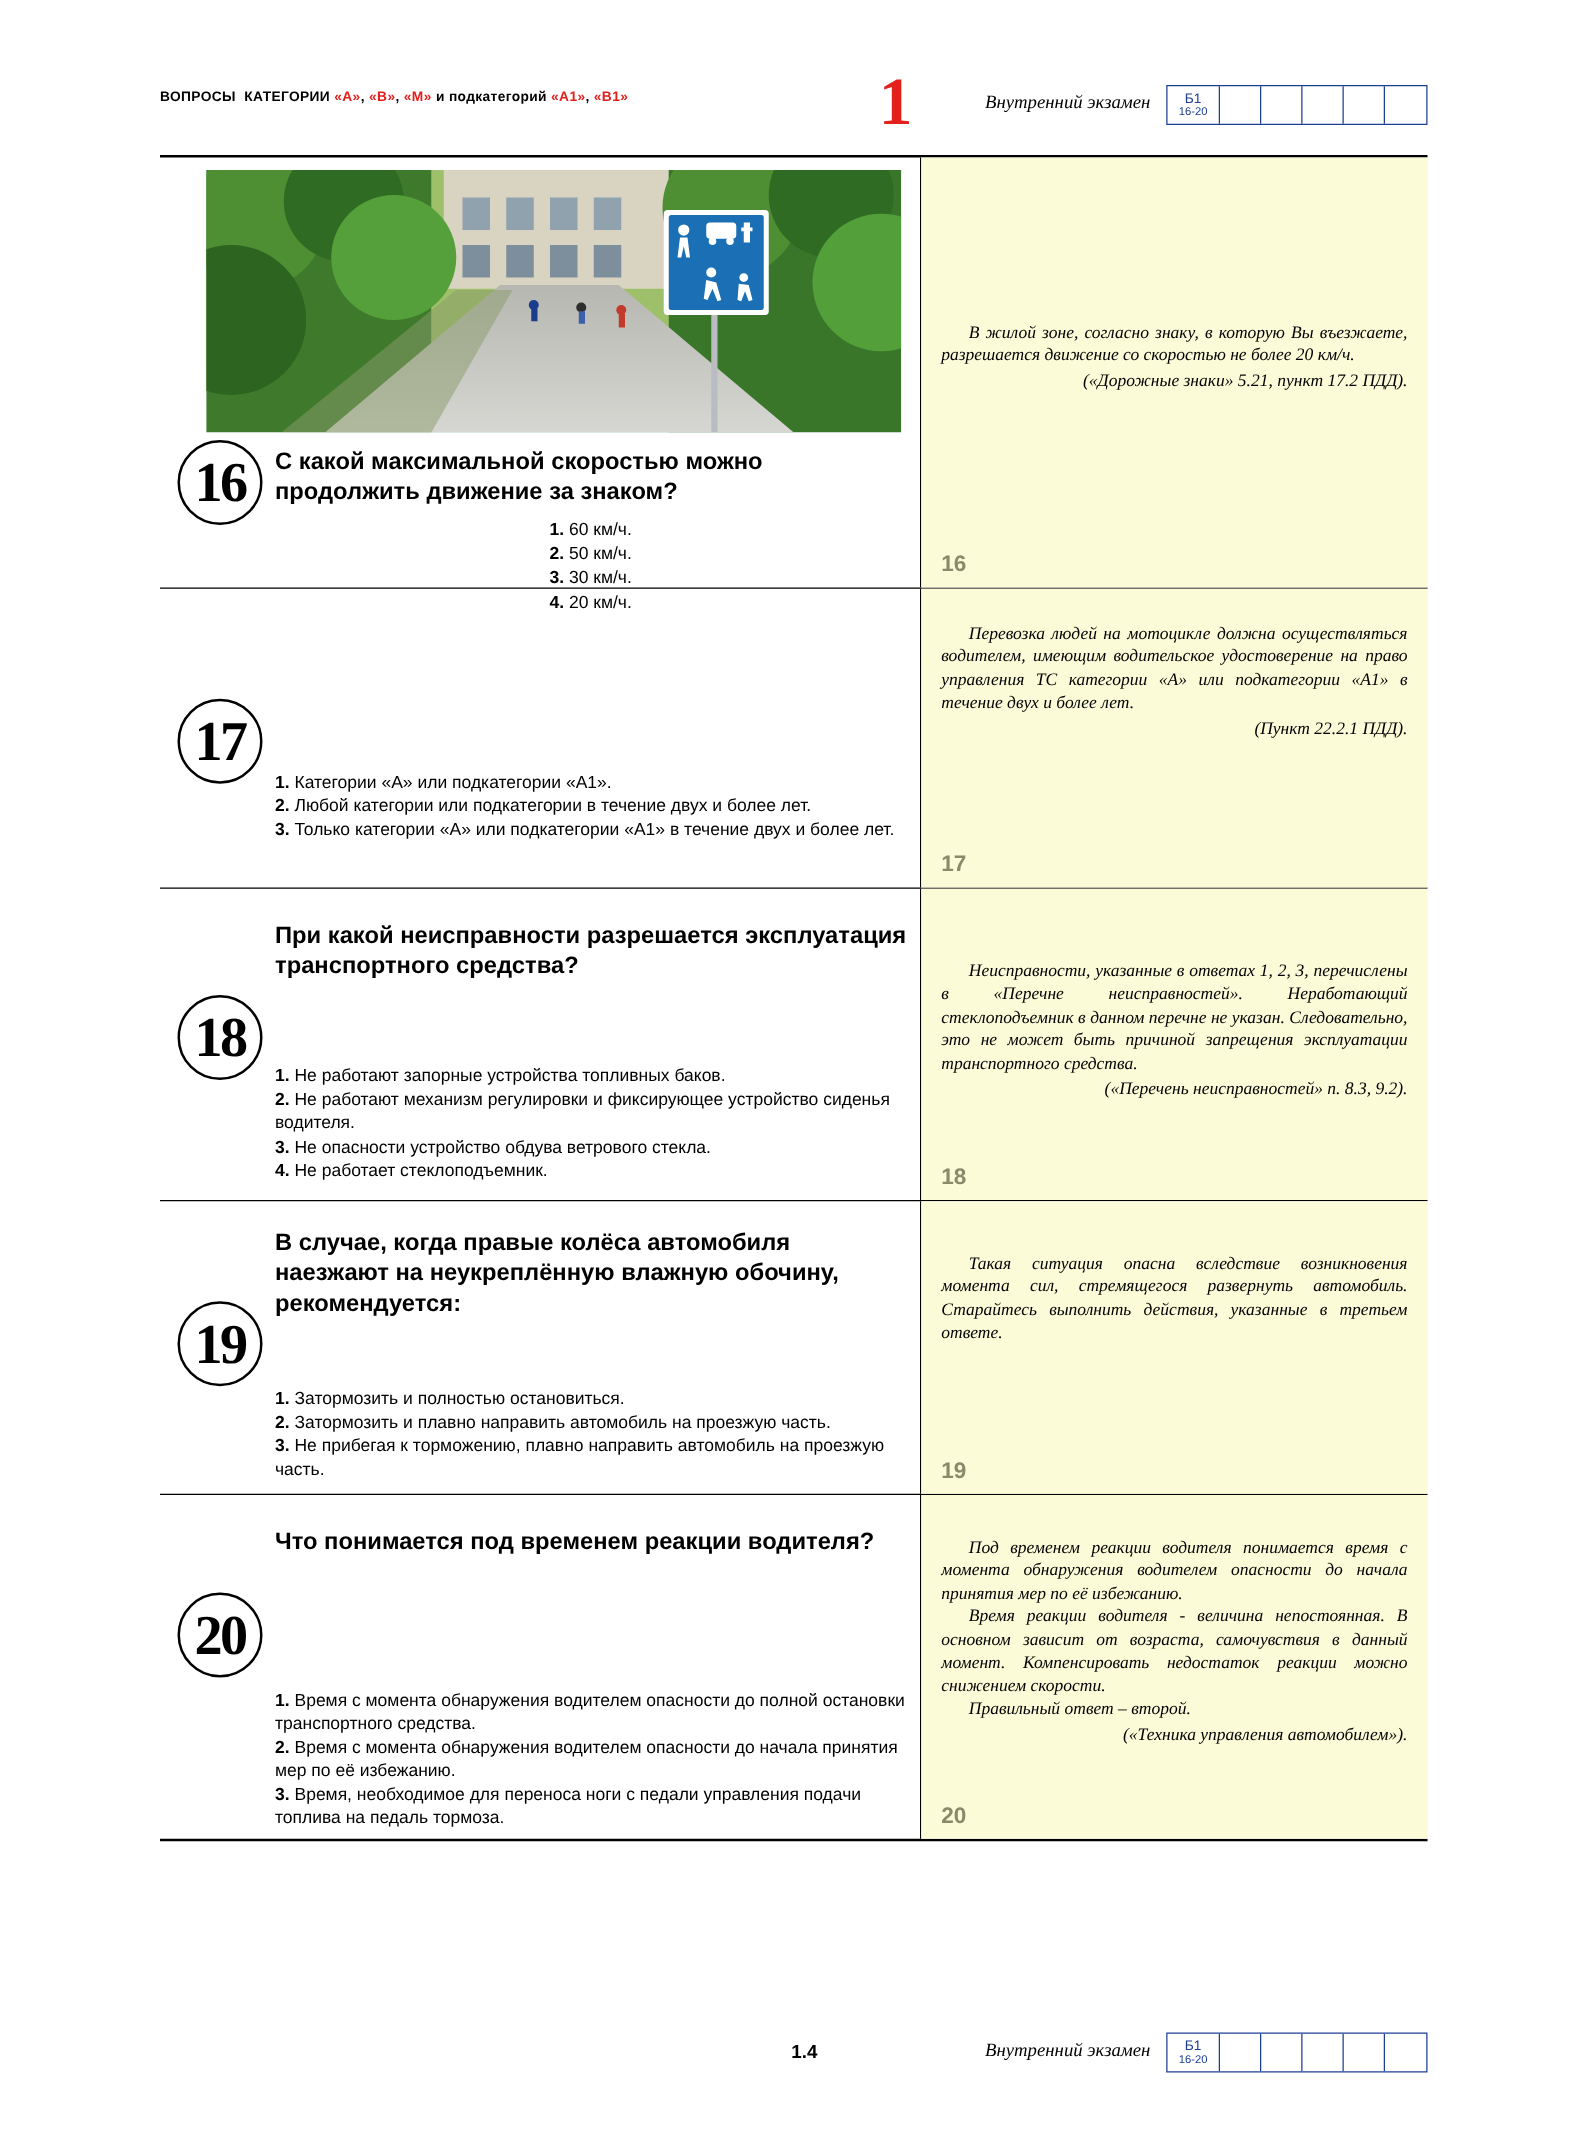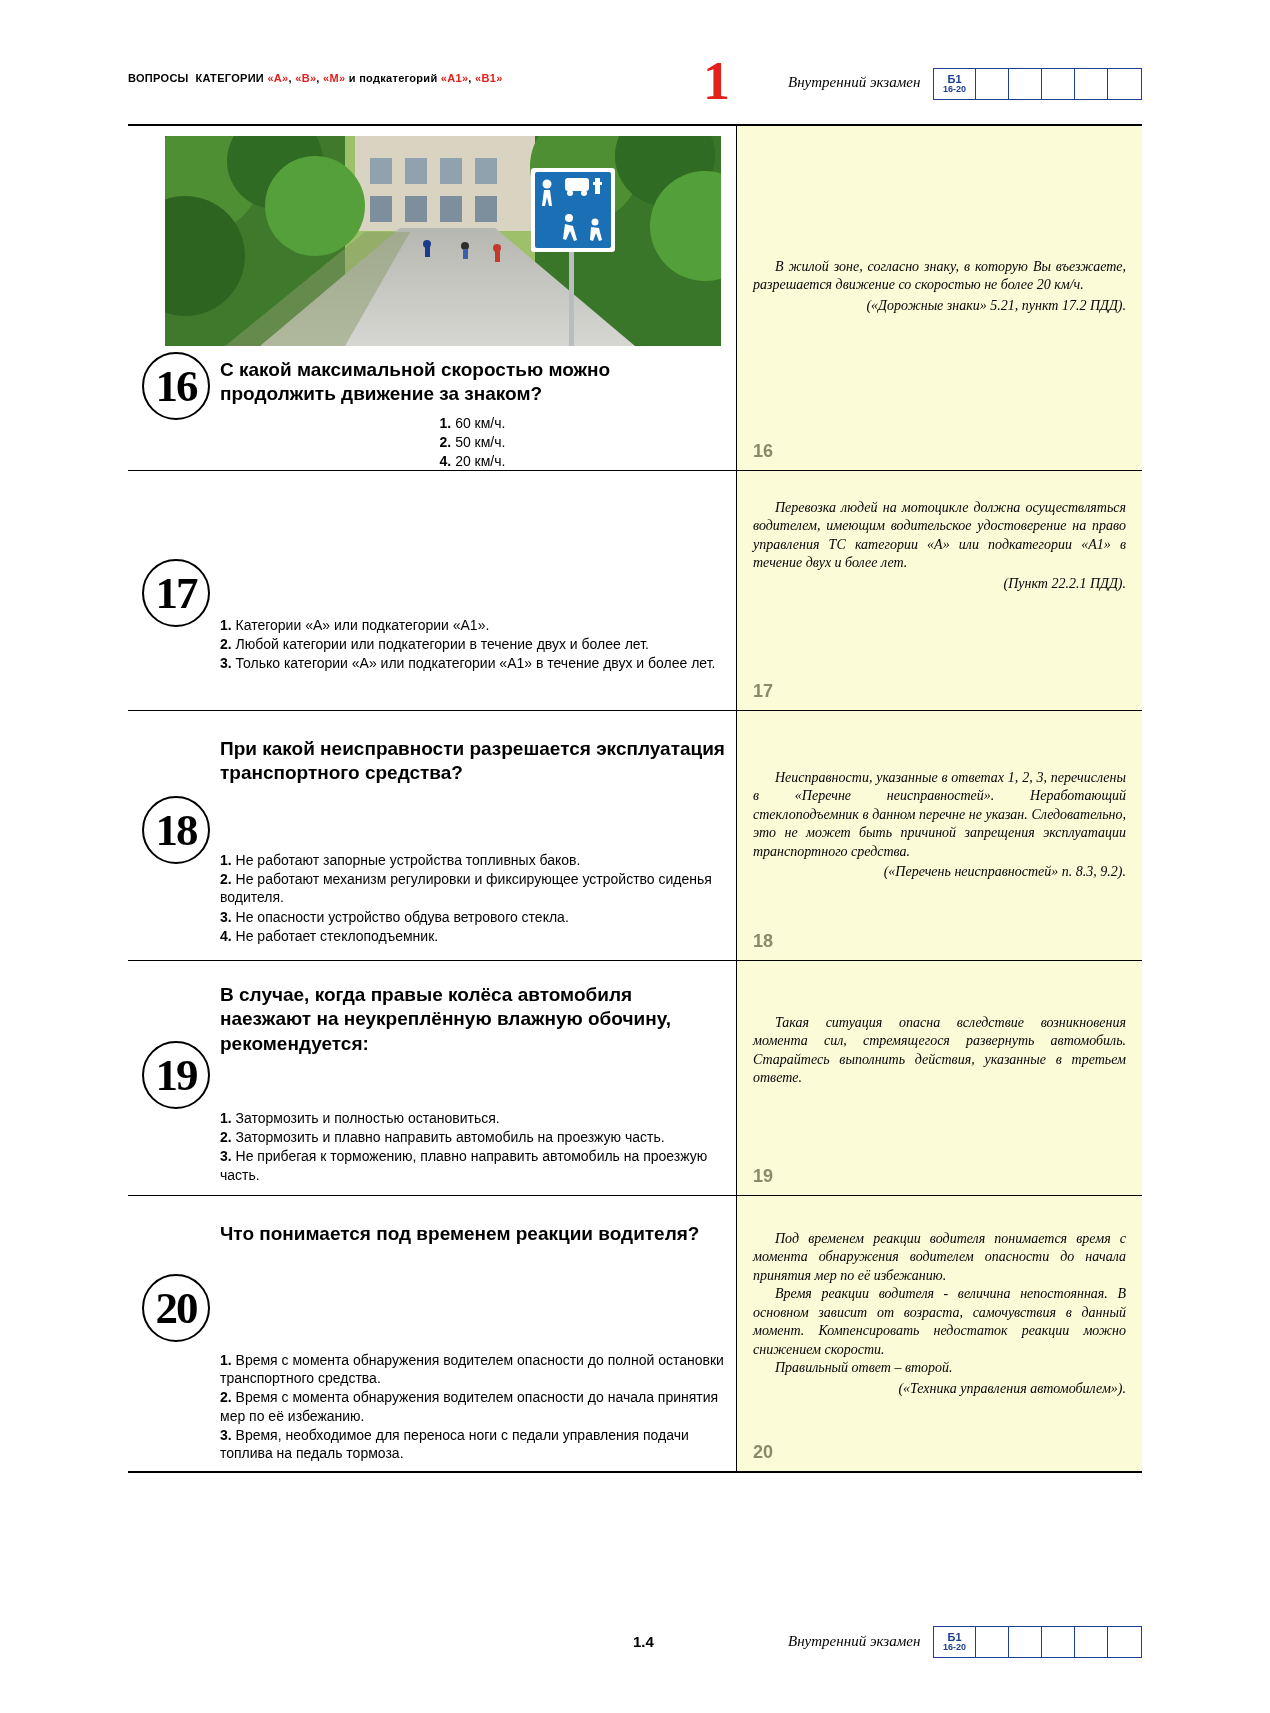--- a/index.html
+++ b/index.html
@@ -65,21 +65,21 @@
     height: 32px;
   }
   .box-b1 {
     width: 42px;
     border-right: 1px solid #1c3f94;
     display: flex;
     flex-direction: column;
     align-items: center;
     justify-content: center;
     color: #1c3f94;
-    font-weight: bold;
+    font-weight: normal;
     line-height: 1.05;
   }
   .box-b1 .l1 { font-size: 11px; }
   .box-b1 .l2 { font-size: 9px; }
   .box-empty {
     width: 33px;
     border-right: 1px solid #1c3f94;
   }
   .box-empty:last-child { border-right: none; }
 
@@ -277,20 +277,21 @@
             <path d="M400 88 l8 2 l4 14 l-3 1 l-4 -10 l-4 9 l-3 -1 Z" fill="#ffffff"></path>
             <circle cx="430" cy="86" r="3.5" fill="#ffffff"></circle>
             <path d="M426 91 l8 1 l3 12 l-3 1 l-3 -8 l-3 8 l-3 -1 Z" fill="#ffffff"></path>
           </svg>
         </div>
         <div class="qnum" style="top:226px;">16</div>
         <div class="qtext" style="position:absolute; left:92px; top:232px; width:505px;">С какой максимальной скоростью можно продолжить движение за знаком?</div>
         <div class="answers" style="position:absolute; left:92px; top:288px; width:505px;text-align:center;">
           <div><b>1.</b> <span>60 км/ч.</span></div>
           <div><b>2.</b> <span>50 км/ч.</span></div>
+          <div><b>3.</b> <span>30 км/ч.</span></div>
           <div><b>4.</b> <span>20 км/ч.</span></div>
         </div>
       </div>
       <div class="right">
         <div class="expl" style="margin-top:118px;">
           <p>В жилой зоне, согласно знаку, в которую Вы въезжаете, разрешается движение со скоростью не более 20 км/ч.</p>
           <p class="ref">(«Дорожные знаки» 5.21, пункт 17.2 ПДД).</p>
         </div>
         <div class="rnum">16</div>
       </div>
@@ -338,21 +339,21 @@
       <div class="left">
         <div class="qnum" style="top:80px;">19</div>
         <div class="qtext" style="position:absolute; left:92px; top:22px; width:505px;">В случае, когда правые колёса автомобиля наезжают на неукреплённую влажную обочину, рекомендуется:</div>
         <div class="answers" style="position:absolute; left:92px; top:148px; width:505px;">
           <div><b>1.</b> <span>Затормозить и полностью остановиться.</span></div>
           <div><b>2.</b> <span>Затормозить и плавно направить автомобиль на проезжую часть.</span></div>
           <div><b>3.</b> <span>Не прибегая к торможению, плавно направить автомобиль на проезжую часть.</span></div>
         </div>
       </div>
       <div class="right">
-        <div class="expl" style="margin-top:39px;">
+        <div class="expl" style="margin-top:28px;">
           <p>Такая ситуация опасна вследствие возникновения момента сил, стремящегося развернуть автомобиль. Старайтесь выполнить действия, указанные в третьем ответе.</p>
         </div>
         <div class="rnum">19</div>
       </div>
     </div>
 
     <div class="qrow" style="height:275px;">
       <div class="left">
         <div class="qnum" style="top:78px;">20</div>
         <div class="qtext" style="position:absolute; left:92px; top:26px; width:505px;">Что понимается под временем реакции водителя?</div>

